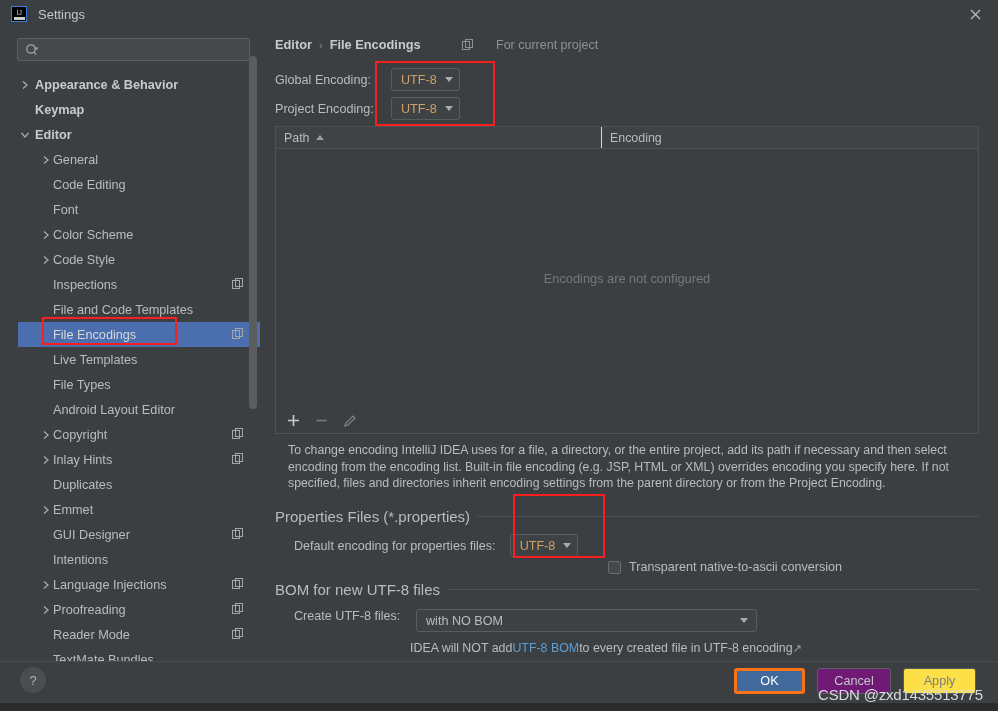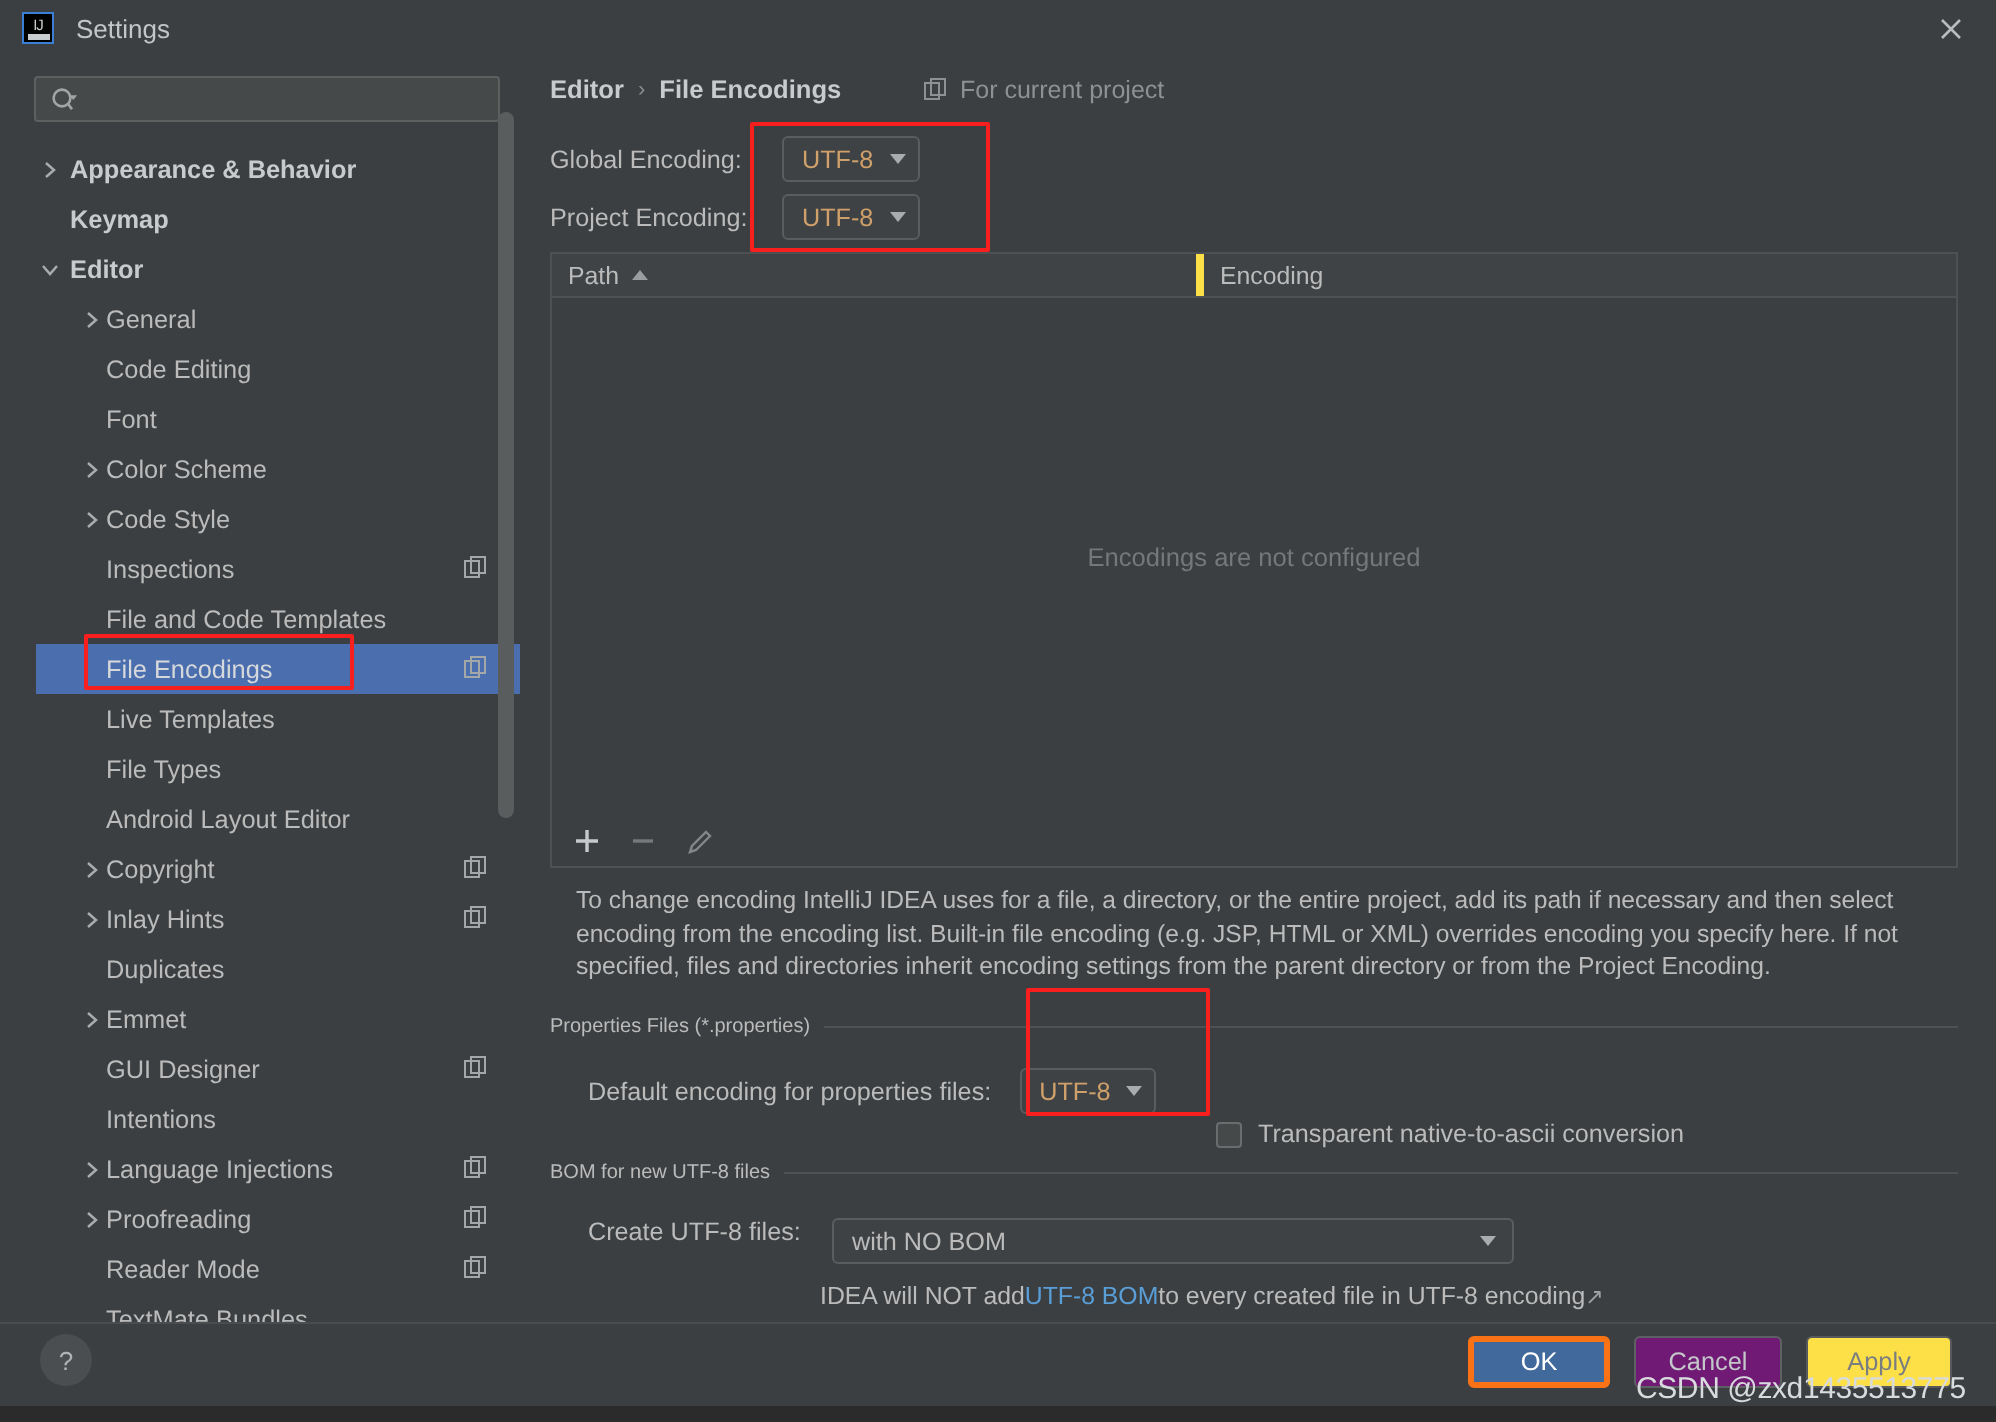--- a/index.html
+++ b/index.html
@@ -116,21 +116,21 @@
   .crumbs {
     position: absolute; left: 7px; top: 9px;
     display: flex; align-items: center; gap: 7px;
     font-size: 12.8px;
   }
   .crumbs .c1 { font-weight: bold; color: #c8cbcd; }
   .crumbs .sep { color: #8d9091; font-size: 11px; }
   .crumbs .c2 { font-weight: bold; color: #c8cbcd; }
   .for-proj {
     position: absolute; left: 194px; top: 10px;
-    display: flex; align-items: center; gap: 6px;
+    display: flex; align-items: center; gap: 22px;
     color: #8e9193; font-size: 12.5px;
   }
 
   .field-row {
     position: absolute; display: flex; align-items: center;
   }
   .field-label { color: #bbbbbb; font-size: 12.6px; }
   .combo {
     height: 23px; min-width: 66px;
     background: #3f4244; border: 1px solid #5a5d5e; border-radius: 3px;
@@ -150,21 +150,21 @@
     border: 1px solid #4e5153; background: #3c3f41;
   }
   .thead {
     display: flex; height: 22px; background: #3f4345;
     border-bottom: 1px solid #4e5153;
   }
   .th {
     display: flex; align-items: center; gap: 6px;
     padding-left: 8px; color: #bbbbbb; font-size: 12.4px;
   }
-  .th.path { width: 326px; border-right: 4px solid #fde047; }
+  .th.path { width: 326px; border-right: 1px solid #fde047; }
   .th.enc { flex: 1; }
   .sort-tri {
     width: 0; height: 0;
     border-left: 4px solid transparent; border-right: 4px solid transparent;
     border-bottom: 5px solid #9b9e9f;
   }
   .tbody {
     height: 259px; display: flex; align-items: center; justify-content: center;
     color: #757879; font-size: 12.8px;
   }
@@ -178,21 +178,21 @@
   .desc {
     position: absolute; left: 20px; top: 414px; width: 684px;
     color: #bbbbbb; font-size: 12.3px; line-height: 16.5px;
   }
 
   
   .group {
     position: absolute; left: 7px; display: flex; align-items: center; gap: 7px;
     width: 704px;
   }
-  .group .gtitle { color: #bbbbbb; font-size: 10px; white-space: nowrap; }
+  .group .gtitle { color: #bbbbbb; font-size: 15px; white-space: nowrap; }
   .group .gline { flex: 1; height: 1px; background: #4f5254; }
 
   .checkrow { position: absolute; display: flex; align-items: center; gap: 8px; }
   .cbox {
     width: 13px; height: 13px; background: #45494a;
     border: 1px solid #6a6d6e; border-radius: 2px;
   }
 
   .select-wide {
     position: absolute; width: 341px; height: 23px;

